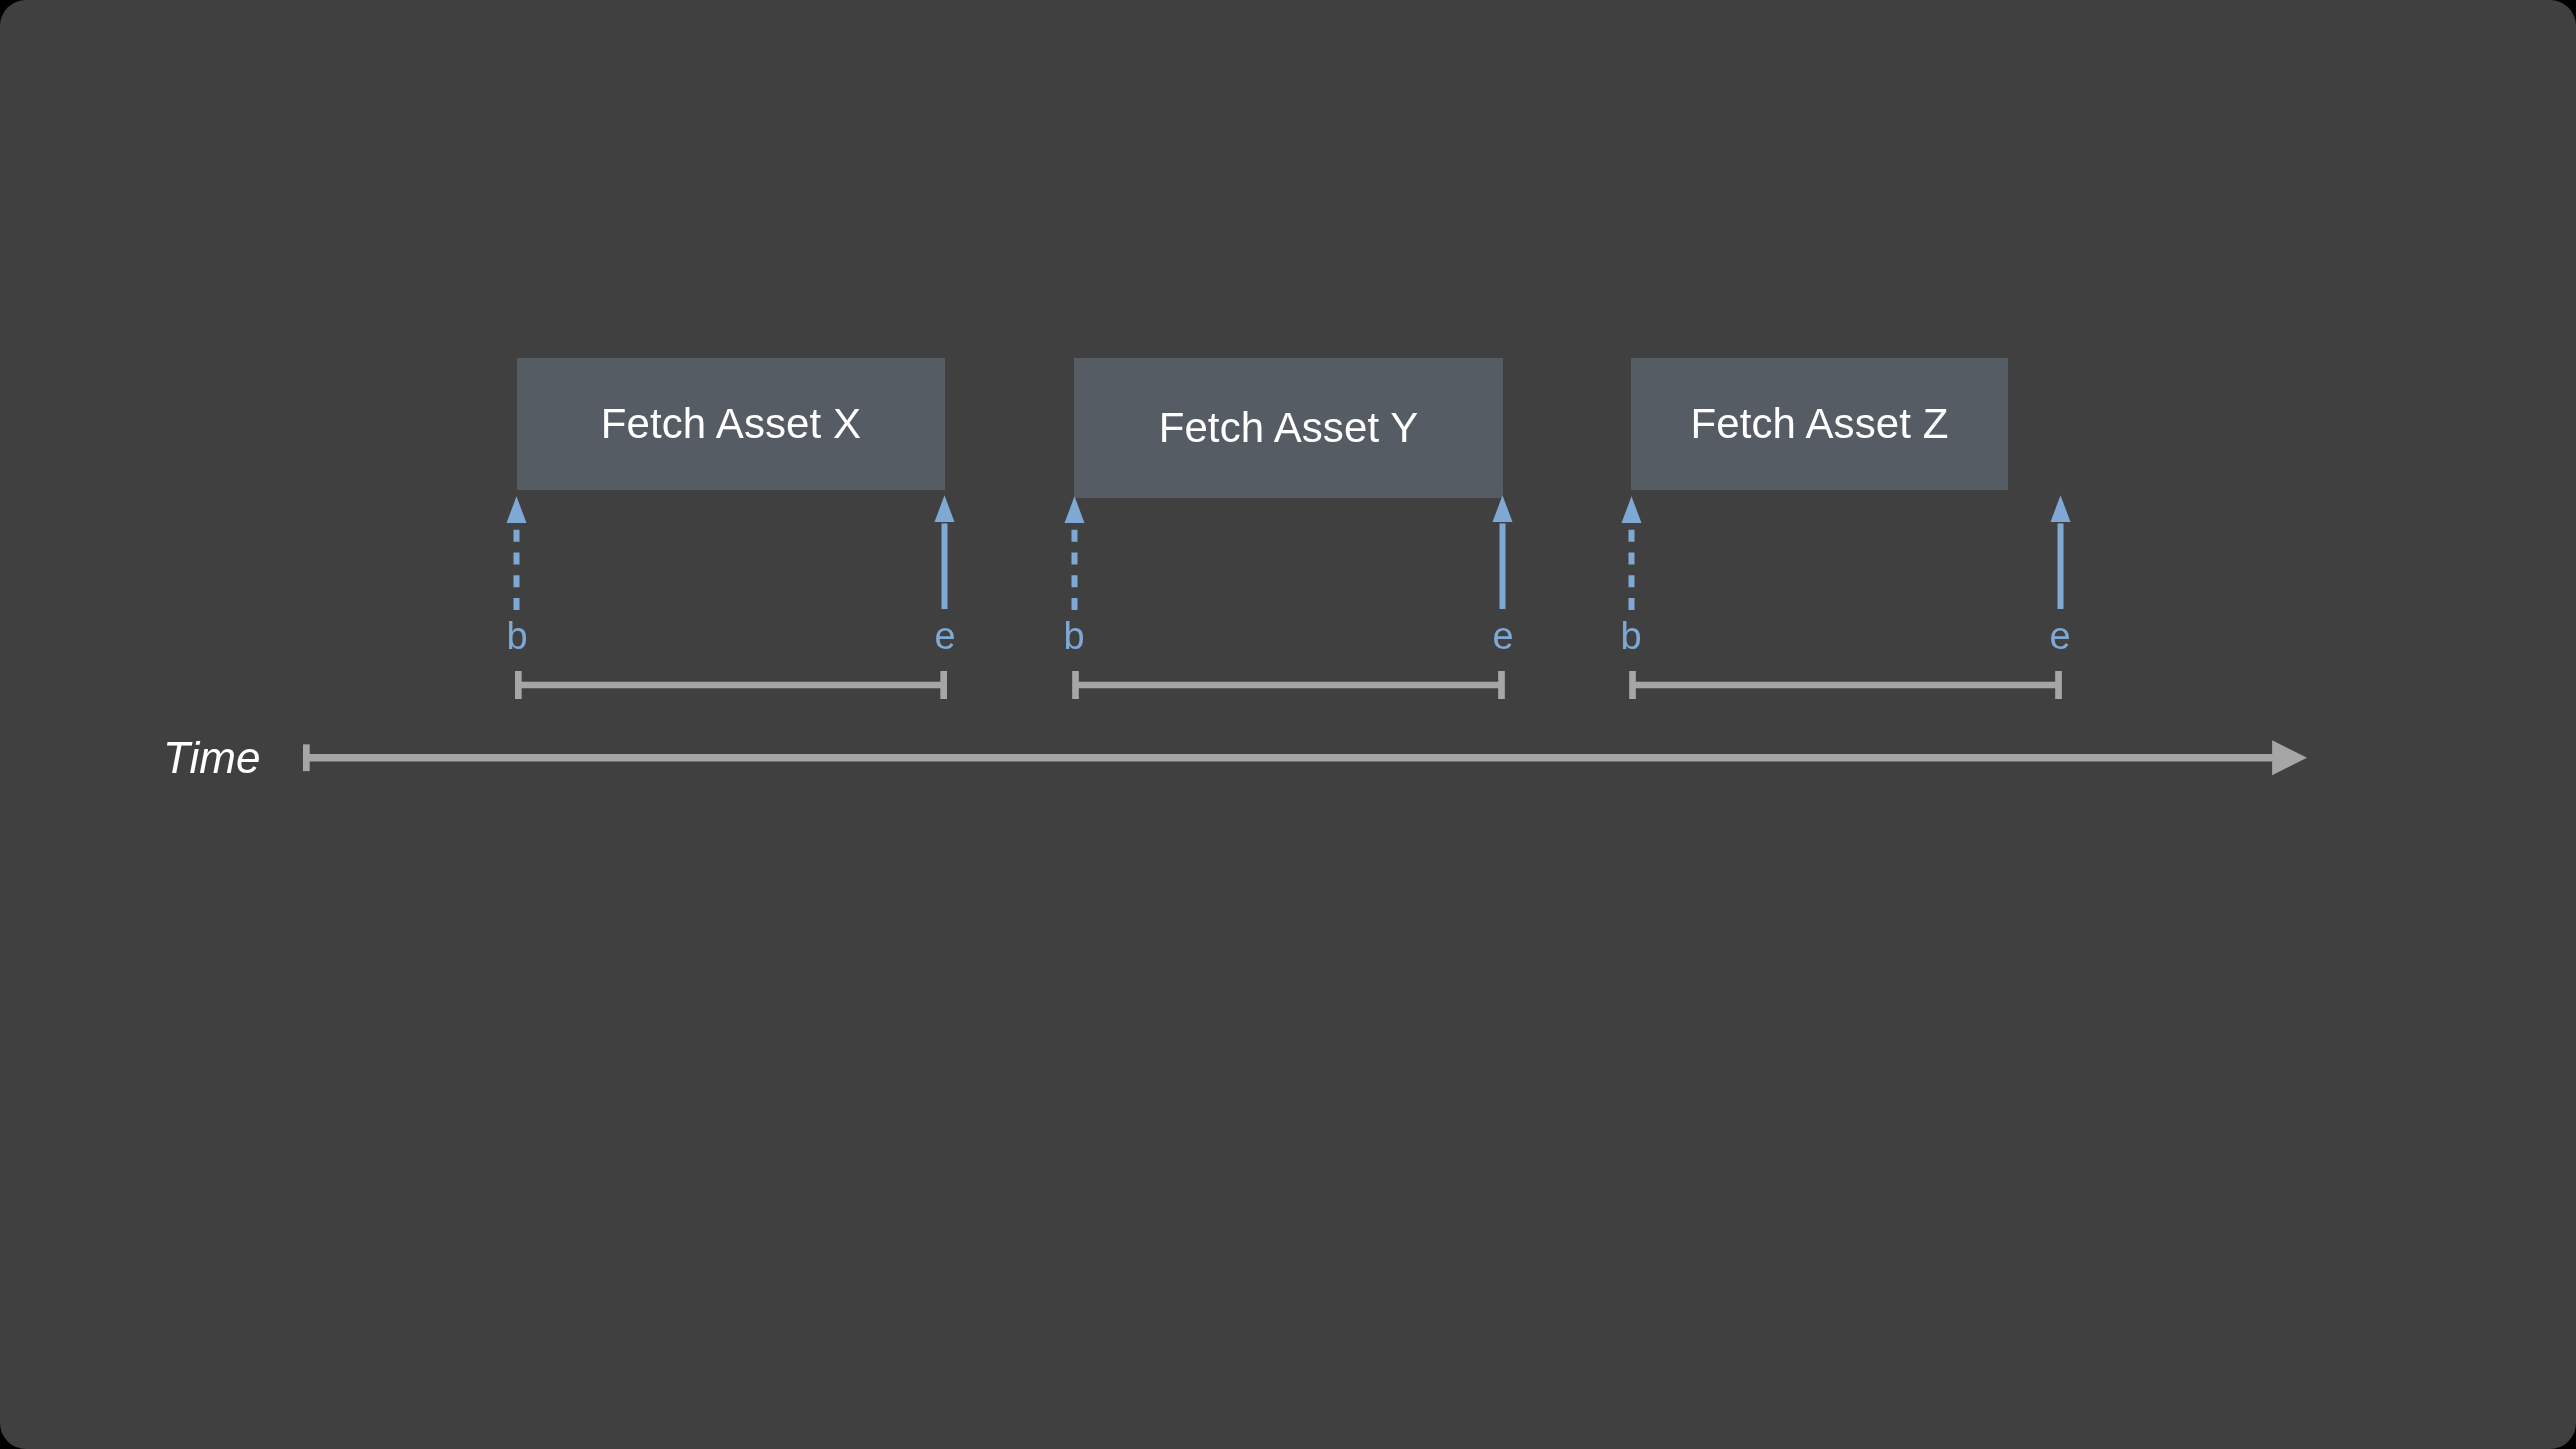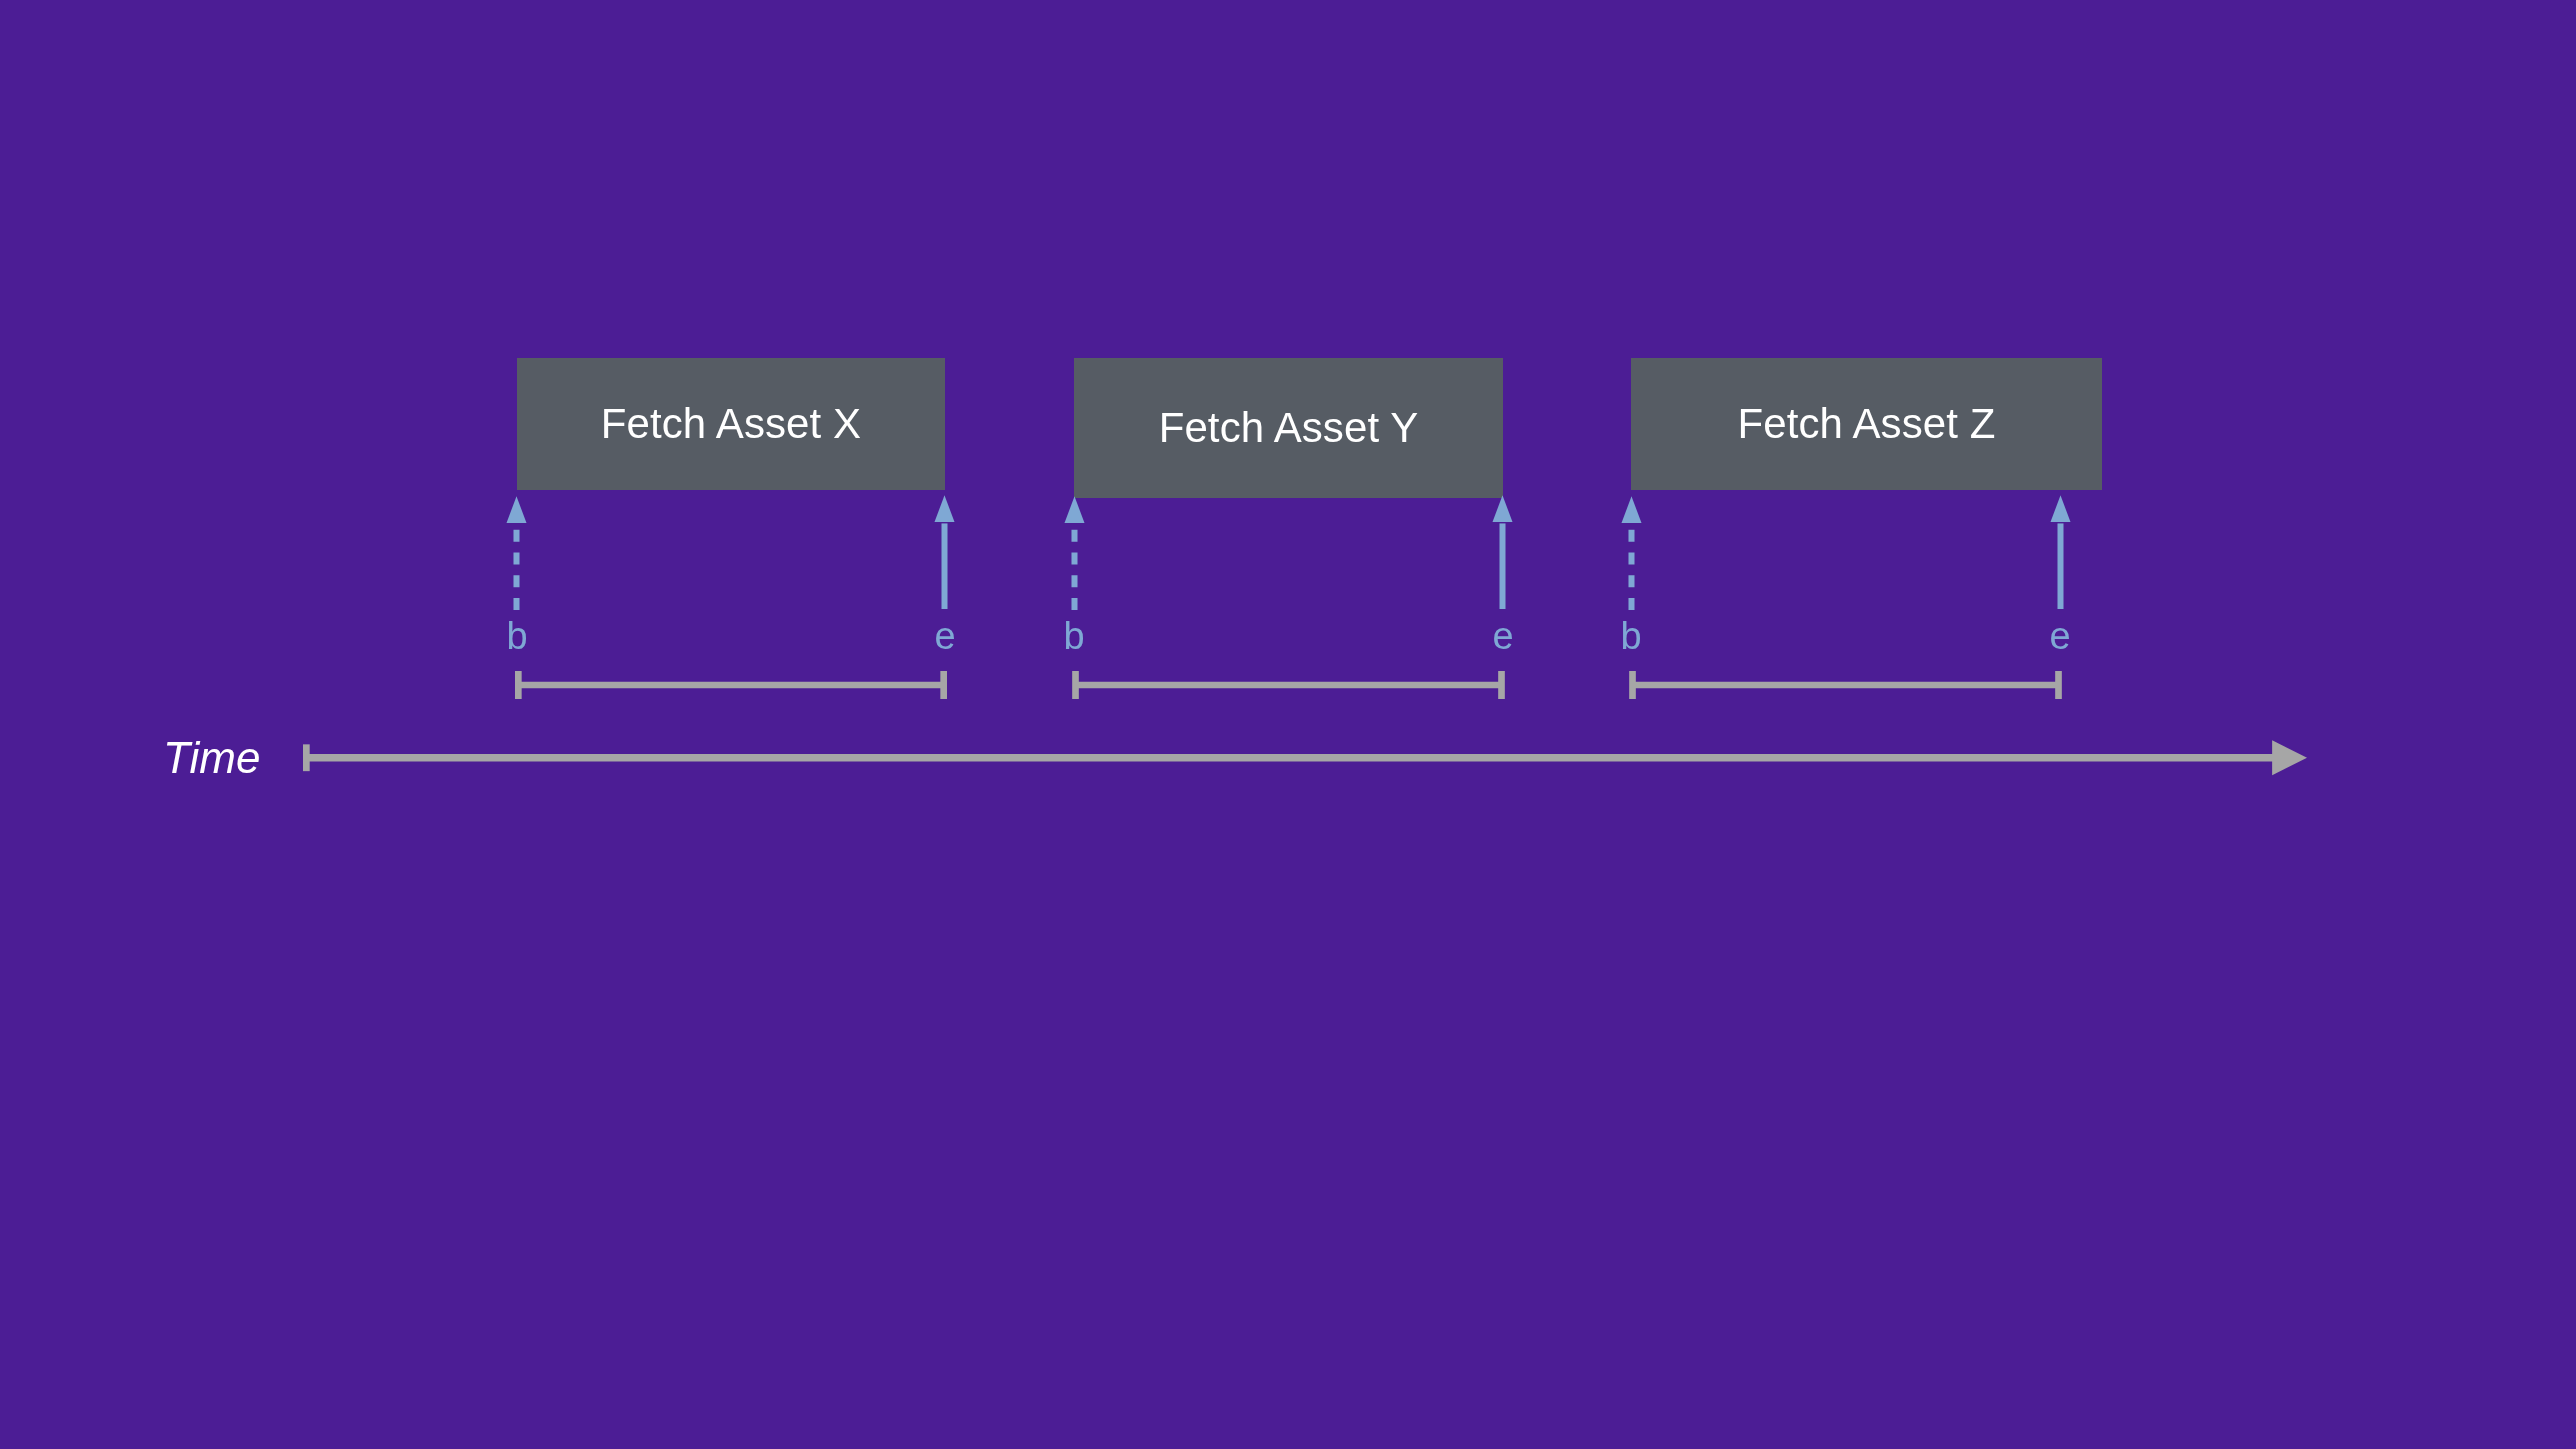--- a/index.html
+++ b/index.html
@@ -4,23 +4,24 @@
 <style>
   html, body {
     margin: 0;
     padding: 0;
     background: #000000;
   }
   #canvas {
     position: relative;
     width: 2576px;
     height: 1449px;
-    background: #4c1d95;
+    background: #404040;
     overflow: hidden;
     font-family: "Liberation Sans", sans-serif;
+    border-radius: 26px;
   }
 
   
   .task-box {
     position: absolute;
     display: flex;
     align-items: center;
     justify-content: center;
     background: #565C64;
     box-sizing: border-box;
@@ -133,21 +134,21 @@
   <span class="marker-label" style="left:1503px; top:617px;">e</span>
 
   <div class="span-bracket" style="left:1074px; top:671px; width:429px; height:28px;">
     <svg width="429" height="28" viewBox="0 0 639 42" aria-hidden="true">
       <line x1="0" y1="0" x2="0" y2="42" stroke="#A6A6A6" stroke-width="10"></line>
       <line x1="639" y1="0" x2="639" y2="42" stroke="#A6A6A6" stroke-width="10"></line>
       <line x1="0" y1="21" x2="639" y2="21" stroke="#A6A6A6" stroke-width="10"></line>
     </svg>
   </div>
 
-  <div class="task-box" style="left:1631px; top:358px; width:471px; height:132px;">
+  <div class="task-box" style="left:1631px; top:358px; width:377px; height:132px;">
     <span class="task-box-label">Fetch Asset Z</span>
   </div>
 
   <div class="marker" style="left:1622px; top:495px; width:19px; height:115px;">
     <svg width="19" height="115" viewBox="0 0 28 172" aria-hidden="true">
       <line x1="14" y1="172" x2="14" y2="44" stroke="#7FA8D4" stroke-width="9" stroke-dasharray="18 16" stroke-linecap="butt"></line>
       <polygon points="14,2 29,42 -1,42" fill="#7FA8D4"></polygon>
     </svg>
   </div>
   <span class="marker-label" style="left:1631px; top:617px;">b</span>

